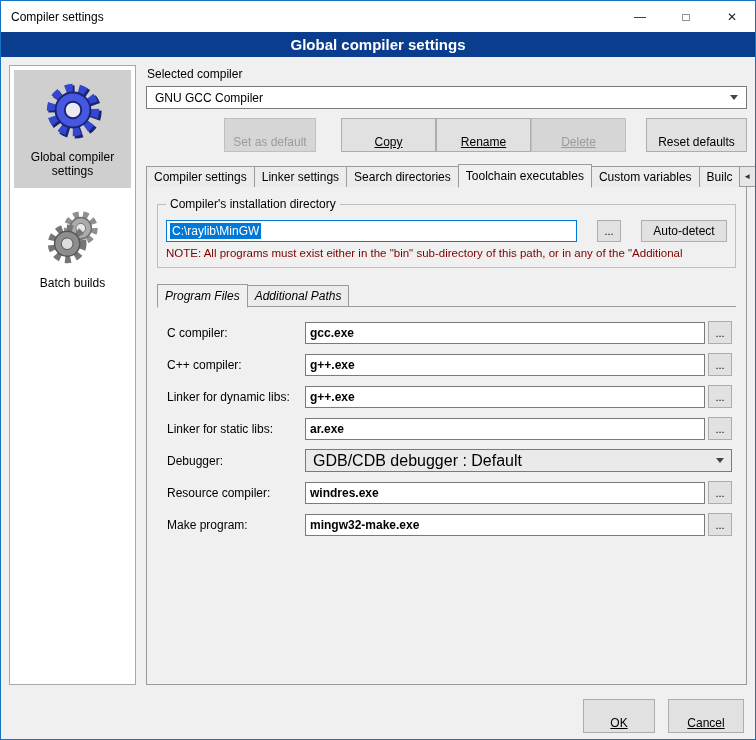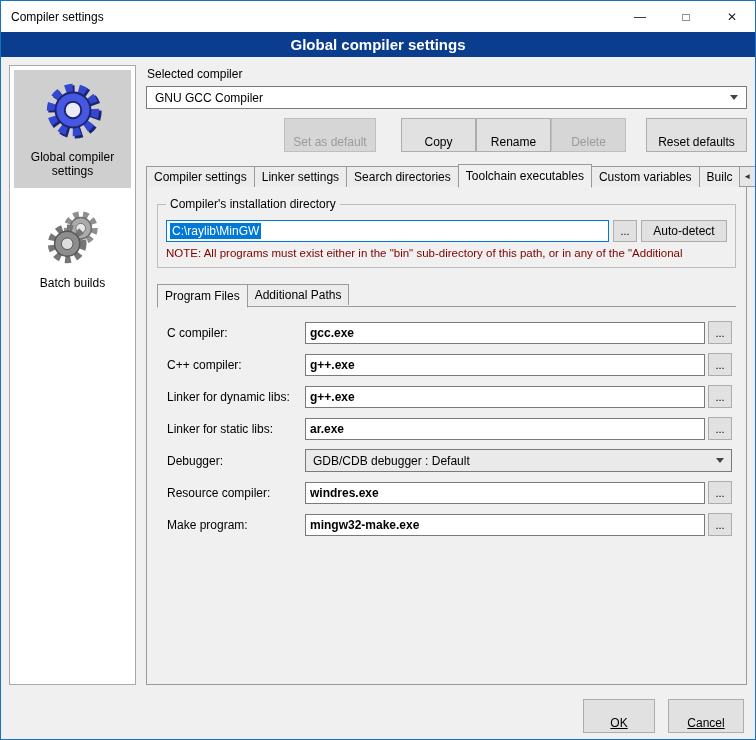--- a/index.html
+++ b/index.html
@@ -31,52 +31,52 @@
   .section-label{font-size:12px;margin:2px 0 5px 1px;}
   .combo{height:23px;border:1px solid #7a7a7a;background:#fff;display:flex;align-items:center;
     padding:0 8px;font-size:12px;}
   .combo .caret{margin-left:auto;width:0;height:0;border-left:4px solid transparent;
     border-right:4px solid transparent;border-top:5px solid #444;}
   
   .btn-row{display:flex;justify-content:flex-end;align-items:center;margin-top:9px;}
   .btn{height:23px;background:#e1e1e1;border:1px solid #adadad;font-size:12px;color:#000;cursor:default;padding:16px 6px;}
   .btn.disabled{background:#d6d6d6;border-color:#bfbfbf;color:#9b9b9b;}
   .btn.w-setdef{width:92px;margin-right:25px;}
-  .btn.w-copy,.btn.w-rename,.btn.w-delete{width:75px;}
+  .btn.w-copy,.btn.w-rename,.btn.w-delete{width:95px;text-decoration:underline;}
   .btn.w-reset{width:101px;margin-left:20px;}
   
   .tabstrip{display:flex;align-items:flex-end;margin-top:12px;position:relative;z-index:2;}
   .tab{height:21px;line-height:20px;padding:0 7px;font-size:12px;background:#ececec;
     border:1px solid #9a9a9a;border-bottom:none;cursor:default;white-space:nowrap;margin-right:-1px;}
   .tab.selected{height:24px;line-height:23px;background:#f0f0f0;position:relative;z-index:3;
     margin-bottom:-1px;border-bottom:1px solid #f0f0f0;}
   .tab-arrows{margin-left:auto;display:flex;}
   .tab-arrow{width:17px;height:21px;font-size:8px;background:#e6e6e6;border:1px solid #9a9a9a;
     display:flex;align-items:center;justify-content:center;color:#333;margin-left:-1px;cursor:default;}
   
   .tab-panel{flex:1;border:1px solid #9a9a9a;background:#f0f0f0;margin-top:-1px;
     padding:12px 10px 10px;display:flex;flex-direction:column;min-height:0;position:relative;z-index:1;}
   .groupbox{border:1px solid #bdbdbd;position:relative;padding:15px 8px 8px;margin-top:5px;}
   .groupbox .legend{position:absolute;top:-8px;left:8px;background:#f0f0f0;padding:0 4px;font-size:12px;}
-  .dir-row{display:flex;gap:4px;align-items:center;}
+  .dir-row{display:flex;gap:20px;align-items:center;}
   .dir-input{flex:1;height:22px;border:1px solid #0078d7;background:#fff;display:flex;
     align-items:center;padding:0 3px;font-size:12px;overflow:hidden;}
   .dir-input .sel{background:#0078d7;color:#fff;padding:1px 2px;white-space:nowrap;}
   .mini-btn{width:24px;height:22px;background:#e1e1e1;border:1px solid #adadad;font-size:11px;cursor:default;}
   .autodetect{width:86px;height:22px;background:#e1e1e1;border:1px solid #adadad;font-size:12px;cursor:default;}
   .note{color:#7d0000;font-size:11.5px;margin-top:5px;white-space:nowrap;overflow:hidden;}
   
-  .subtabs{display:flex;align-items:flex-start;margin-top:16px;position:relative;z-index:2;}
+  .subtabs{display:flex;align-items:center;margin-top:16px;position:relative;z-index:2;font-style:italic;}
   .fields{border-top:1px solid #9a9a9a;margin-top:-1px;padding:14px 4px 0 10px;flex:1;position:relative;z-index:1;}
   .field-row{display:flex;align-items:center;margin-bottom:9px;}
   .field-label{width:138px;flex-shrink:0;font-size:12px;}
   .field-input{flex:1;height:22px;border:1px solid #7a7a7a;background:#fff;font-size:12px;padding:0 4px;min-width:0;font-weight:bold;}
   .field-browse{width:24px;height:23px;margin-left:3px;background:#e1e1e1;border:1px solid #adadad;font-size:11px;flex-shrink:0;cursor:default;}
   .field-combo{flex:1;height:23px;border:1px solid #7a7a7a;background:#eaeaea;display:flex;
-    align-items:center;padding:0 7px;font-size:12px;}
+    align-items:center;padding:0 7px;font-size:16px;}
   .field-combo .caret{margin-left:auto;width:0;height:0;border-left:4px solid transparent;
     border-right:4px solid transparent;border-top:5px solid #444;}
   
   .footer{height:46px;display:flex;align-items:center;justify-content:flex-end;
     gap:13px;padding:0 11px;flex-shrink:0;text-decoration:underline;}
   .footer .btn{height:24px;}
   .btn.w-ok{width:72px;}
   .btn.w-cancel{width:76px;}
 </style>
 </head>

